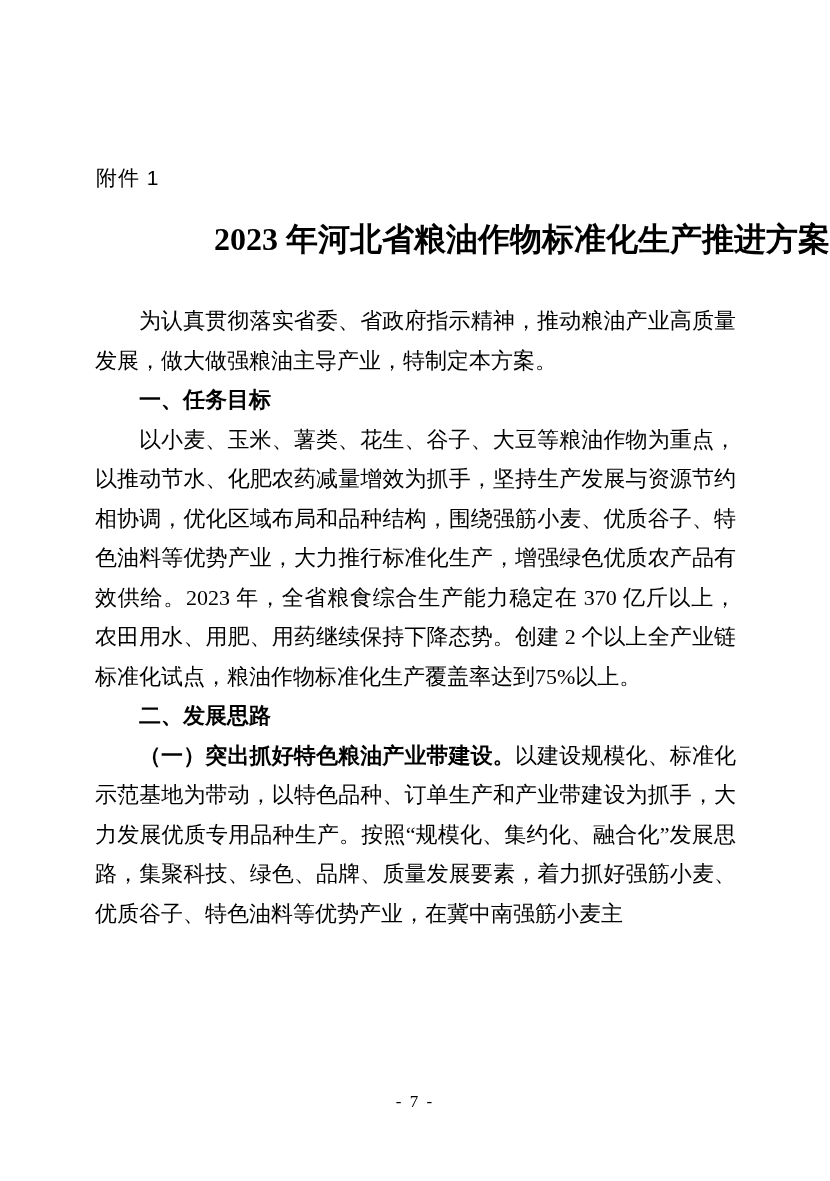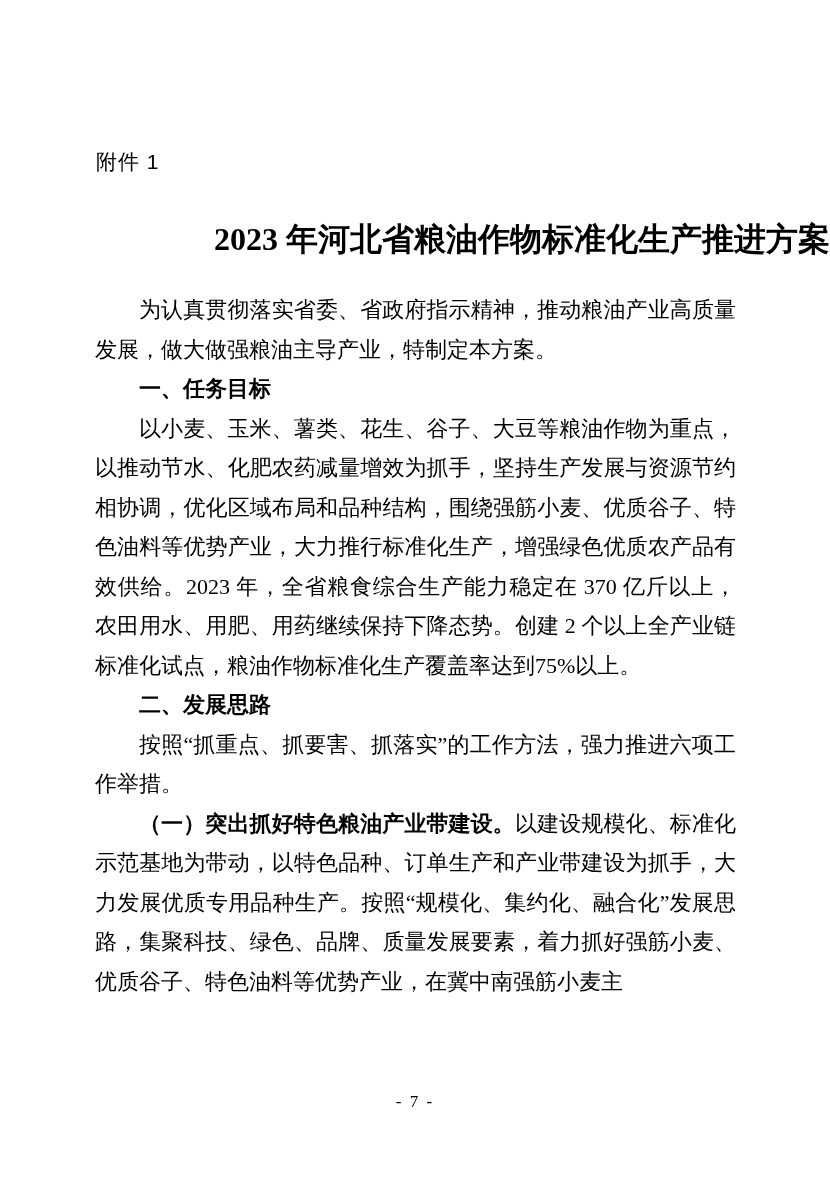--- a/index.html
+++ b/index.html
@@ -11,42 +11,42 @@
     overflow: hidden;
     font-family: "Liberation Serif", "DejaVu Serif", serif;
     color: #000000;
   }
   .page {
     position: absolute;
     inset: 0;
   }
   .attachment {
     position: absolute;
-    top: 148px;
+    top: 164px;
     left: 96px;
     font-size: 21px;
     line-height: 28px;
     font-family: "Liberation Sans", "DejaVu Sans", sans-serif;
     letter-spacing: 1px;
   }
   .doc-title {
     position: absolute;
     top: 218px;
     left: 0;
     width: 100%;
     margin: 0;
     text-align: right;
     font-size: 32px;
     line-height: 42px;
     font-weight: bold;
     font-family: "Liberation Serif", "DejaVu Serif", serif;
   }
   .body-text {
     position: absolute;
-    top: 290px;
+    top: 301px;
     left: 95px;
     width: 641px;
     font-size: 22px;
     line-height: 39.5px;
     text-align: justify;
     text-justify: inter-ideograph;
   }
   .para {
     margin: 0;
     text-indent: 2em;
@@ -84,21 +84,20 @@
   <div class="body-text">
 
     <p class="para">为认真贯彻落实省委、省政府指示精神，推动粮油产业高质量发展，做大做强粮油主导产业，特制定本方案。</p>
 
     <p class="section-heading">一、任务目标</p>
 
     <p class="para">以小麦、玉米、薯类、花生、谷子、大豆等粮油作物为重点，以推动节水、化肥农药减量增效为抓手，坚持生产发展与资源节约相协调，优化区域布局和品种结构，围绕强筋小麦、优质谷子、特色油料等优势产业，大力推行标准化生产，增强绿色优质农产品有效供给。2023 年，全省粮食综合生产能力稳定在 370 亿斤以上，农田用水、用肥、用药继续保持下降态势。创建 2 个以上全产业链标准化试点，粮油作物标准化生产覆盖率达到75%以上。</p>
 
     <p class="section-heading">二、发展思路</p>
 
-    <p class="para">按照“抓重点、抓要害、抓落实”的工作方法，强力推进六项工作举措。</p>
 
     <p class="para"><span class="lead-bold">（一）突出抓好特色粮油产业带建设。</span><span>以建设规模化、标准化示范基地为带动，以特色品种、订单生产和产业带建设为抓手，大力发展优质专用品种生产。按照“规模化、集约化、融合化”发展思路，集聚科技、绿色、品牌、质量发展要素，着力抓好强筋小麦、优质谷子、特色油料等优势产业，在冀中南强筋小麦主</span></p>
 
   </div>
 
   <div class="page-number">- 7 -</div>
 
 </div>
 
 </body></html>

